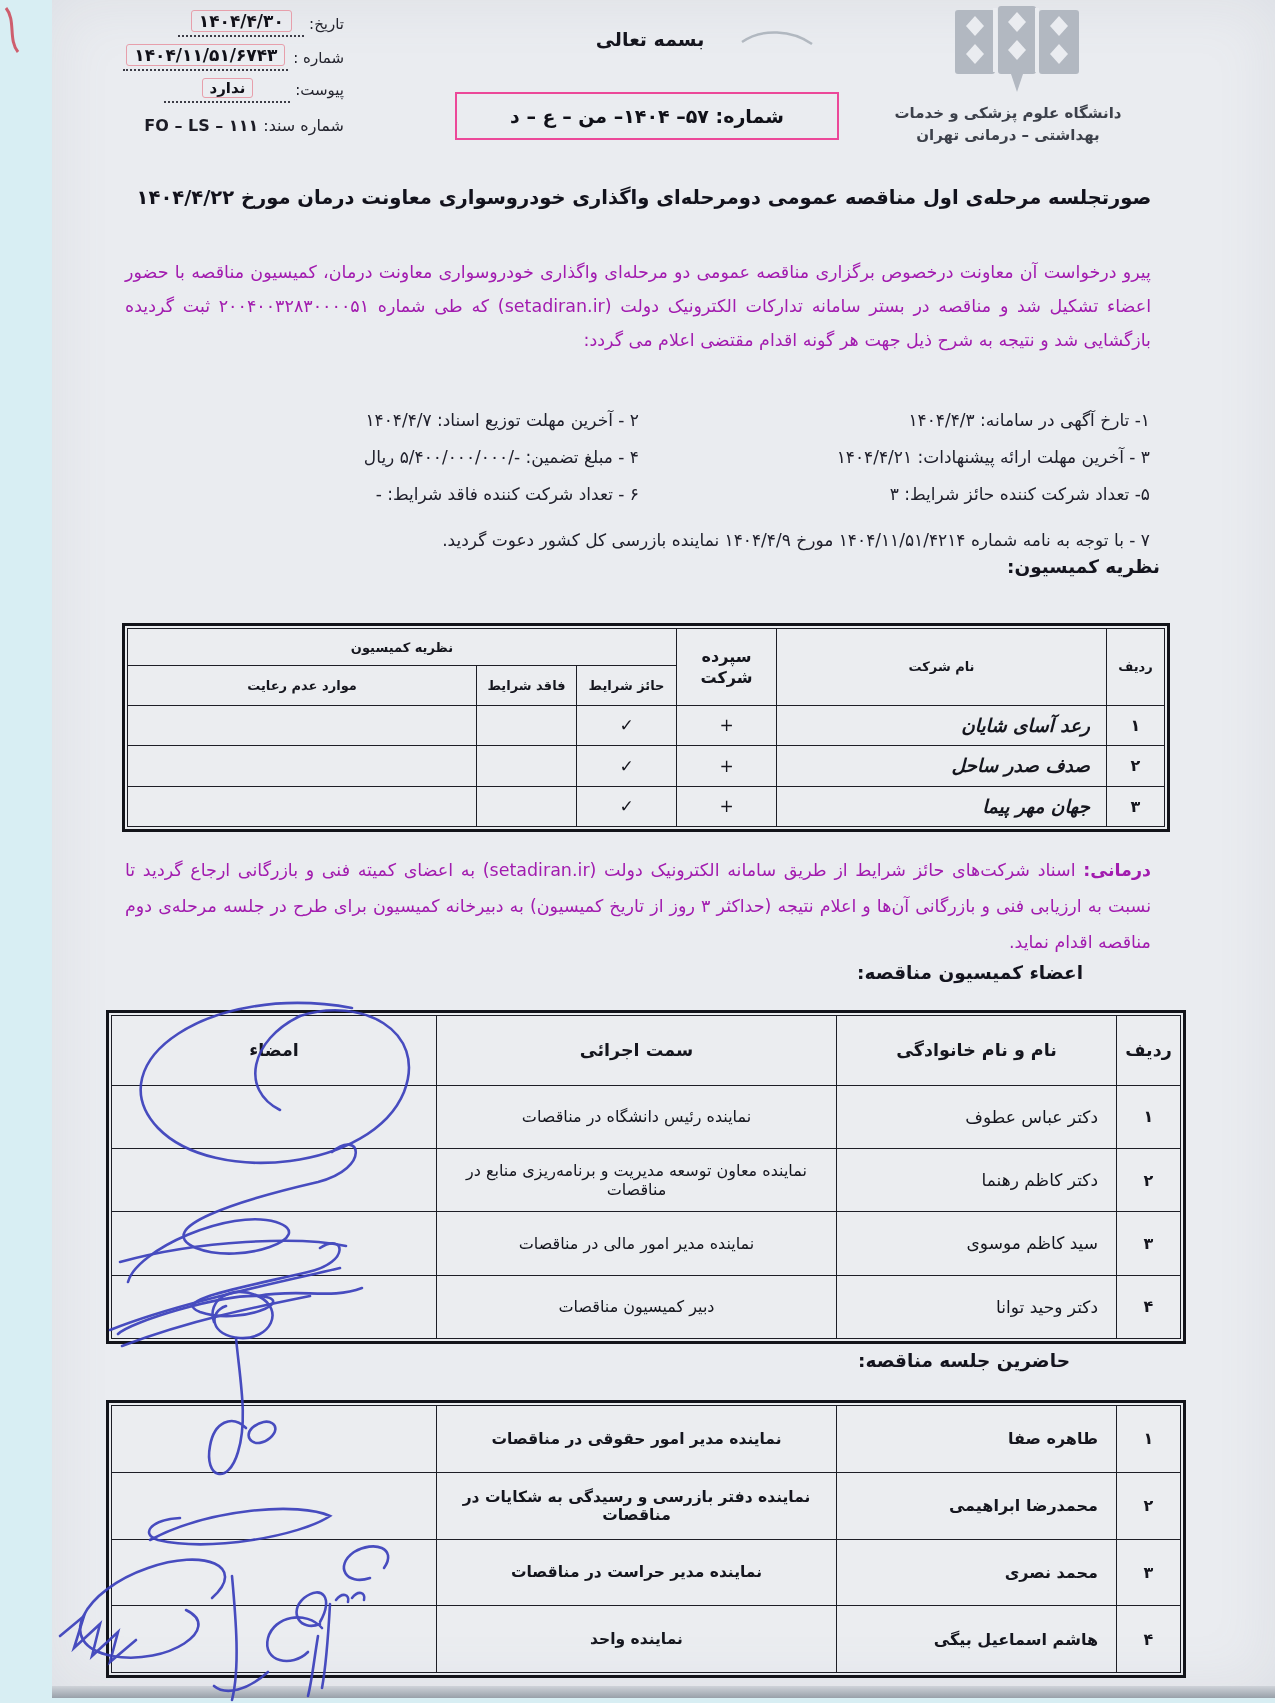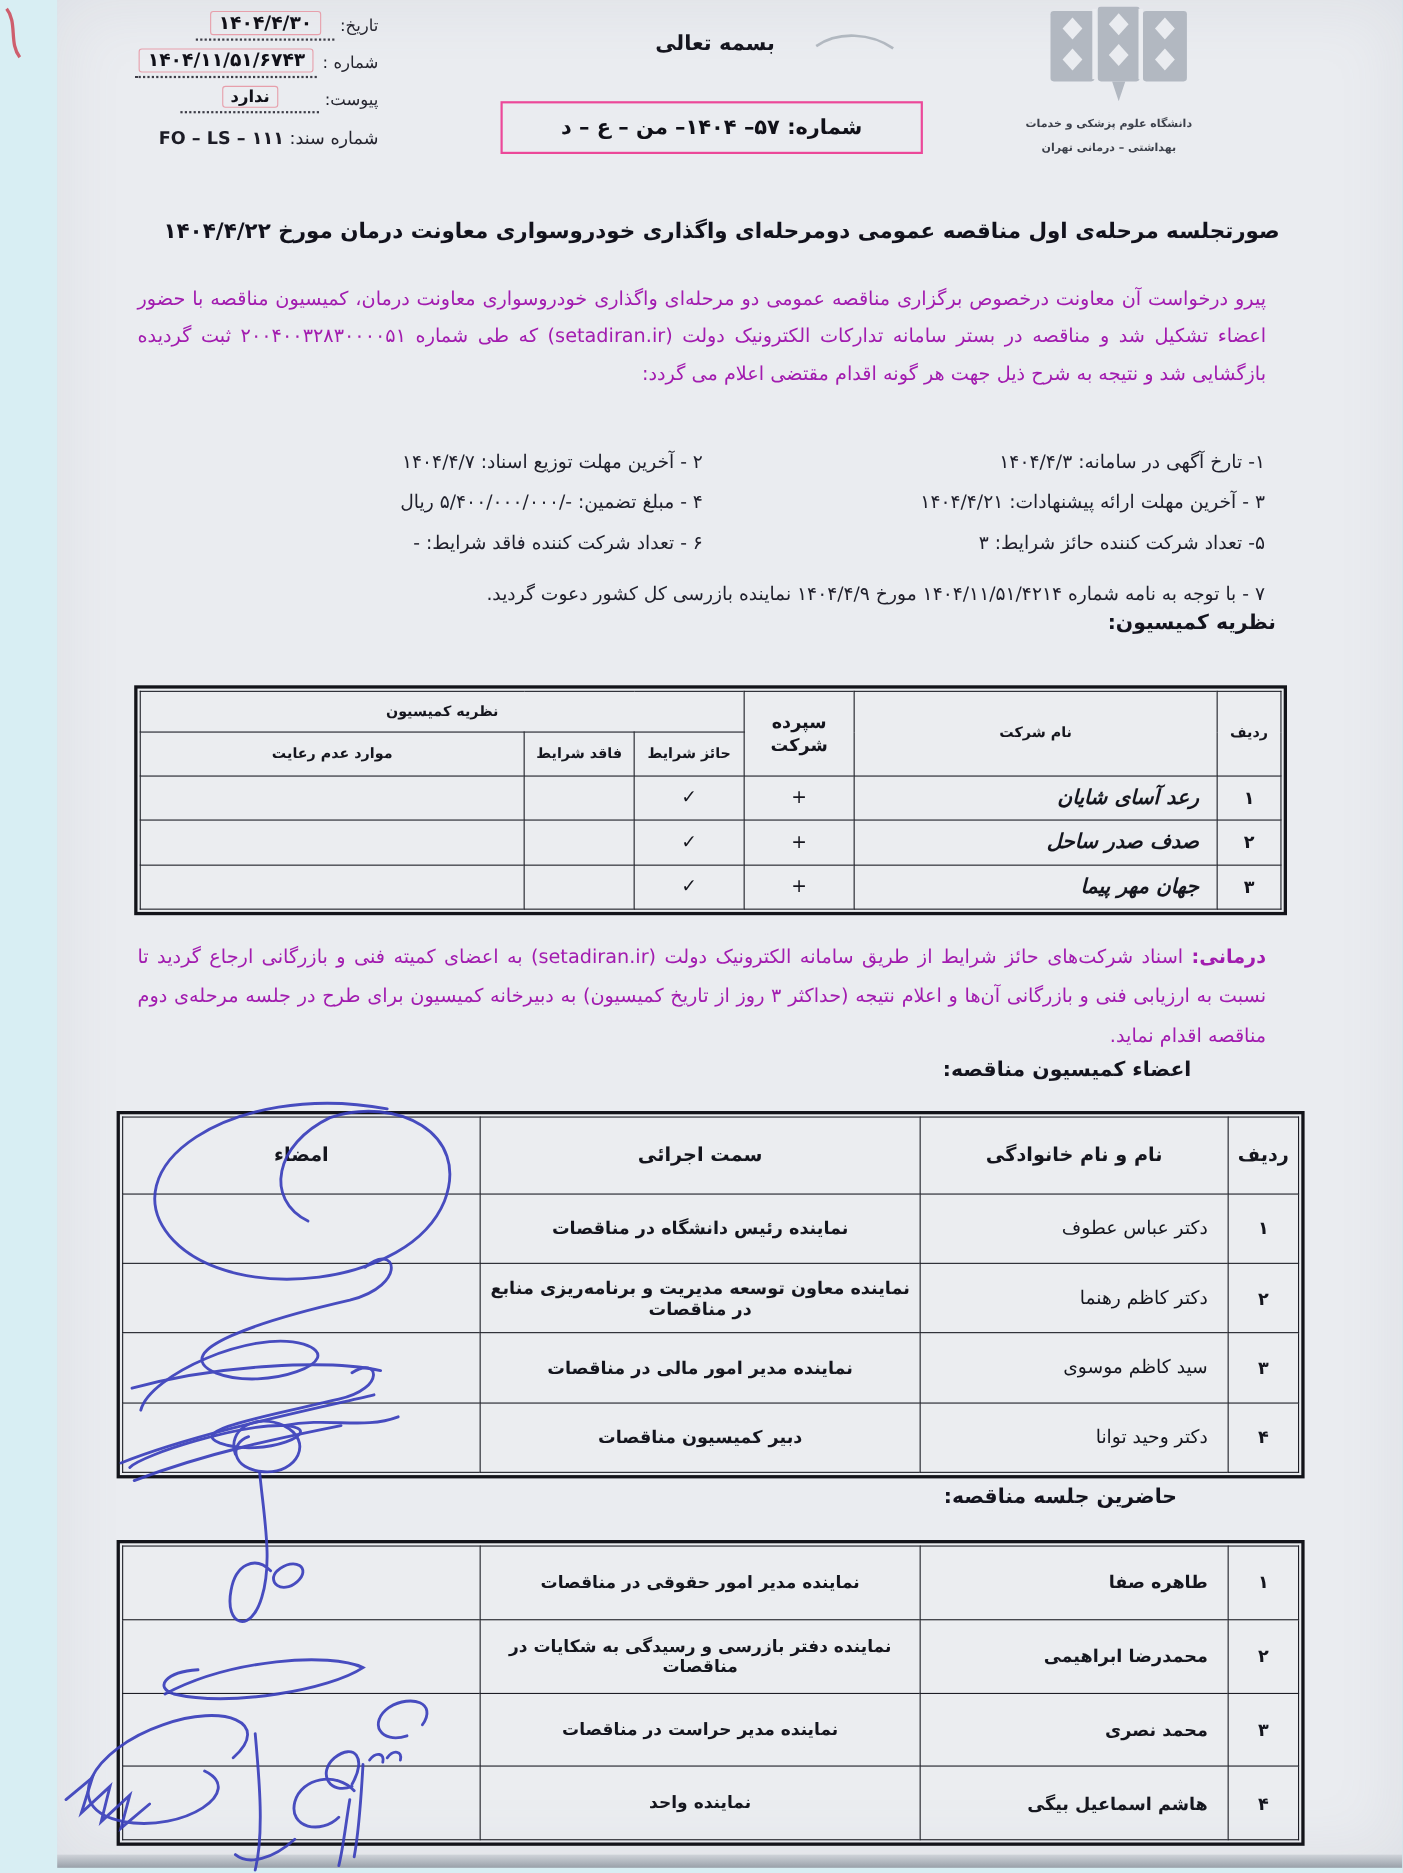--- a/index.html
+++ b/index.html
@@ -19,23 +19,23 @@
              font-weight:bold;font-size:17px;color:#101018;position:relative;top:-2px;background:rgba(255,255,255,.08);}
   .stamp-box.small{font-size:15px;}
   .doc-no{font-size:16px;margin-top:13px;}
   .doc-no b{font-weight:bold;}
   .bismillah{position:absolute;left:540px;top:28px;width:220px;text-align:center;
              font-weight:bold;font-size:19px;color:#15151e;}
   .letter-no-box{position:absolute;left:455px;top:92px;width:380px;height:44px;line-height:44px;
              border:2px solid #ec4899;text-align:center;font-weight:bold;font-size:19px;color:#101018;}
   .logo-wrap{position:absolute;right:182px;top:6px;width:152px;height:94px;}
   .univ-name{position:absolute;right:152px;top:102px;width:230px;text-align:center;
-             font-size:10px;font-weight:600;color:#3d414b;line-height:22px;}
+             font-size:15px;font-weight:600;color:#3d414b;line-height:22px;}
   
-  .doc-title{position:absolute;left:70px;top:182px;width:1140px;margin:16px;text-align:center;
+  .doc-title{position:absolute;left:70px;top:182px;width:1140px;margin:4px;text-align:center;
              font-size:19.5px;font-weight:900;letter-spacing:-.2px;color:#12121c;white-space:nowrap;}
   .intro{position:absolute;left:125px;top:255px;width:1026px;margin:0;font-size:17.5px;
          line-height:34px;text-align:justify;text-align-last:right;color:#a21caf;}
   .terms{position:absolute;left:128px;top:402px;width:1022px;display:grid;
          grid-template-columns:1fr 1fr;row-gap:0;font-size:17px;color:#20202c;}
   .terms .term{height:37px;line-height:37px;white-space:nowrap;}
   .term-full{grid-column:1 / span 2;margin-top:9px;}
   .sec-heading{position:absolute;margin:0;font-size:18.5px;font-weight:800;color:#14141e;}
   #opinion-heading{top:556px;right:115px;}
   #members-heading{top:962px;right:192px;}
@@ -46,21 +46,21 @@
   th,td{border:1.6px solid #1d1e26;vertical-align:middle;text-align:center;padding:0 4px;
         font-family:"DejaVu Sans",sans-serif;color:#15161e;overflow:hidden;}
   th{font-weight:bold;font-size:13px;}
   #commission-frame{left:122px;top:623px;width:1038px;height:199px;}
   #commission-frame .row-no{font-weight:bold;font-size:16px;}
   #commission-frame td.company{font-weight:bold;font-size:18.5px;text-align:right;padding-right:16px;font-style:italic;}
   #commission-frame td.mark{font-size:17px;font-weight:normal;}
   .two-line{line-height:21px;font-size:16px;}
   #members-frame{left:106px;top:1010px;width:1070px;height:324px;}
   #members-frame td.name{font-weight:normal;font-size:17px;text-align:right;padding-right:18px;}
-  #members-frame td.role{font-weight:bold;font-size:16px;}
+  #members-frame td.role{font-weight:normal;font-size:16px;}
   #members-frame th{font-size:17.5px;}
   #attendees-frame{left:106px;top:1400px;width:1070px;height:268px;}
   #attendees-frame td.name{font-weight:bold;font-size:16px;text-align:right;padding-right:18px;}
   #attendees-frame td.role{font-weight:bold;font-size:15.5px;}
   td.row-no{font-weight:bold;font-size:16px;}
   
   .ink-overlay{position:absolute;left:0;top:0;width:1275px;height:1703px;pointer-events:none;}
 </style>
 </head>
 <body>

